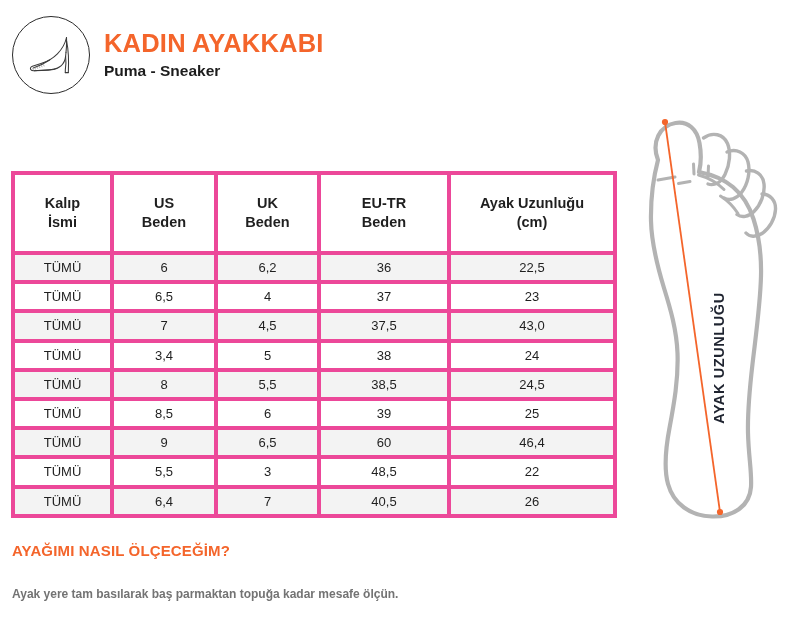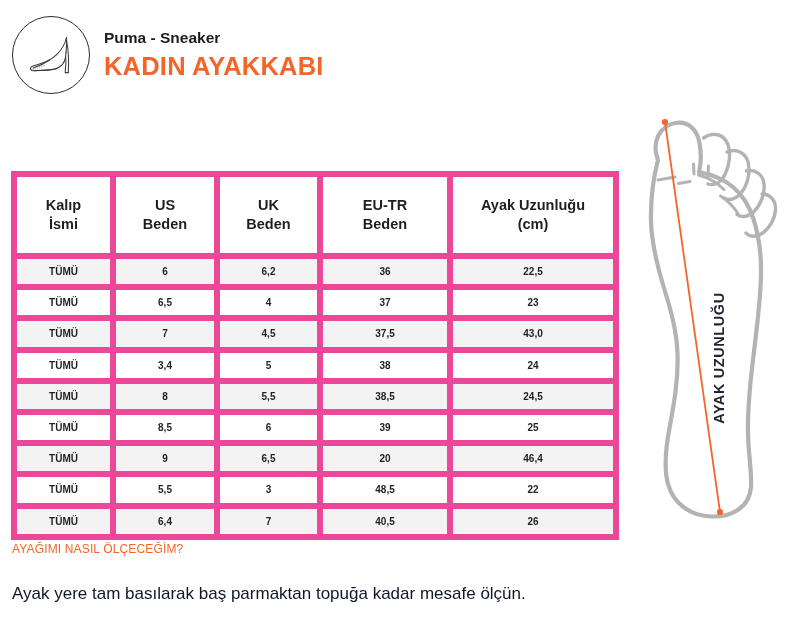--- a/index.html
+++ b/index.html
@@ -73,37 +73,37 @@
     top: 171px;
     width: 602px;
   }
   table#size-table {
     border-collapse: collapse;
     width: 602px;
     table-layout: fixed;
   }
   table#size-table th,
   table#size-table td {
-    border: 6px solid #ec4899;
+    border: 4px solid #ec4899;
     text-align: center;
     color: #1f1f1f;
   }
   table#size-table thead th {
     height: 76px;
     font-size: 14.5px;
     font-weight: bold;
     line-height: 1.32;
     background: #ffffff;
     padding: 0 2px;
     vertical-align: middle;
   }
   table#size-table tbody td {
     height: 25.2px;
-    font-size: 10px;
-    font-weight: bold;
+    font-size: 13px;
+    font-weight: normal;
     padding: 0 2px;
     vertical-align: middle;
   }
   table#size-table tbody tr.odd td { background: #f3f3f3; }
   table#size-table tbody tr.even td { background: #ffffff; }
 
   col.c-mould { width: 99px; }
   col.c-us    { width: 104px; }
   col.c-uk    { width: 103px; }
   col.c-eu    { width: 130px; }
@@ -122,31 +122,31 @@
   #foot-diagram svg { display: block; }
 
   
   #footer-notes {
     position: absolute;
     left: 12px;
     top: 543px;
     width: 600px;
   }
   #measure-question {
-    font-size: 12px;
-    font-weight: normal;
+    font-size: 15px;
+    font-weight: bold;
     color: #F4652B;
     letter-spacing: 0.15px;
     margin: 0 0 28px 0;
     line-height: 1.1;
   }
   #measure-instruction {
-    font-size: 17px;
-    font-weight: normal;
-    color: #0f172a;
+    font-size: 12px;
+    font-weight: bold;
+    color: #737373;
     margin: 0;
     line-height: 1.15;
   }
 </style>
 </head>
 <body>
 
 <div id="page-header">
 
   <div id="shoe-badge">
@@ -170,22 +170,22 @@
       </g>
       <g stroke="#8d8d8d" stroke-width="0.7" stroke-linecap="round">
         <path d="M11.6 43.6 L12.3 44.7 M13.8 42.9 L14.4 44.1
                  M16.0 42.2 L16.6 43.4 M18.2 41.4 L18.8 42.7
                  M20.4 40.6 L21.0 41.9 M22.5 39.7 L23.1 41.0"></path>
       </g>
     </svg>
   </div>
 
   <div id="header-text">
+    <div id="main-title">KADIN AYAKKABI</div>
     <div id="sub-title">Puma - Sneaker</div>
-    <div id="main-title">KADIN AYAKKABI</div>
   </div>
 </div>
 
 <div id="size-table-wrap">
   <table id="size-table">
     <colgroup>
       <col class="c-mould">
         <col class="c-us">
         <col class="c-uk">
         <col class="c-eu">
@@ -255,21 +255,21 @@
           <td>TÜMÜ</td>
           <td>8,5</td>
           <td>6</td>
           <td>39</td>
           <td>25</td>
         </tr>
         <tr class="odd">
           <td>TÜMÜ</td>
           <td>9</td>
           <td>6,5</td>
-          <td>20</td>
+          <td>60</td>
           <td>46,4</td>
         </tr>
         <tr class="even">
           <td>TÜMÜ</td>
           <td>5,5</td>
           <td>3</td>
           <td>48,5</td>
           <td>22</td>
         </tr>
         <tr class="odd">

